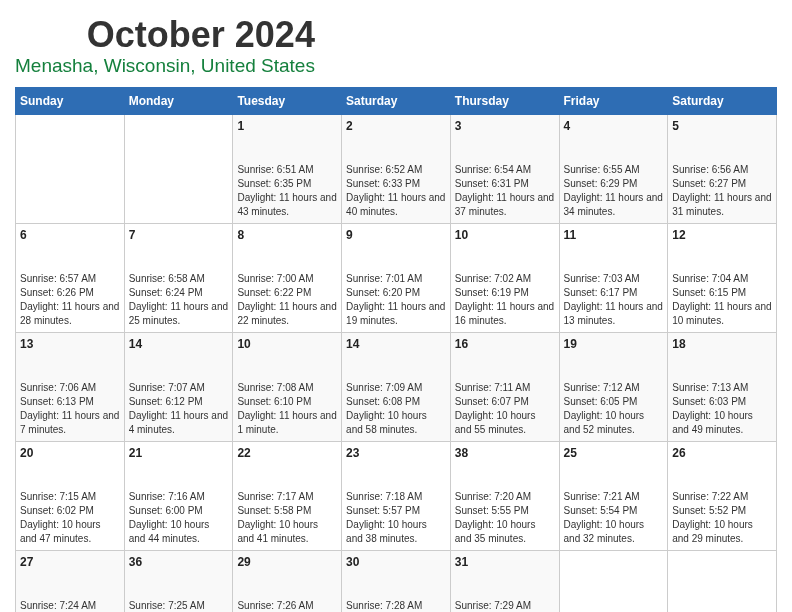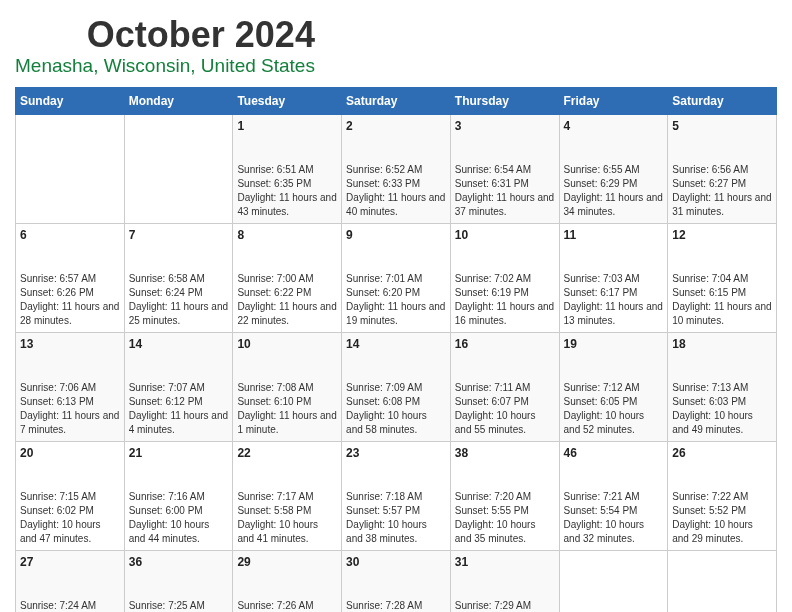--- a/index.html
+++ b/index.html
@@ -208,21 +208,21 @@
         </td>
         <td>
           <div class="day-number">23</div>
           <div class="day-info">Sunrise: 7:18 AM<br>Sunset: 5:57 PM<br>Daylight: 10 hours and 38 minutes.</div>
         </td>
         <td>
           <div class="day-number">38</div>
           <div class="day-info">Sunrise: 7:20 AM<br>Sunset: 5:55 PM<br>Daylight: 10 hours and 35 minutes.</div>
         </td>
         <td>
-          <div class="day-number">46</div>
+          <div class="day-number">25</div>
           <div class="day-info">Sunrise: 7:21 AM<br>Sunset: 5:54 PM<br>Daylight: 10 hours and 32 minutes.</div>
         </td>
         <td>
           <div class="day-number">26</div>
           <div class="day-info">Sunrise: 7:22 AM<br>Sunset: 5:52 PM<br>Daylight: 10 hours and 29 minutes.</div>
         </td>
       </tr>
       <tr>
         <td>
           <div class="day-number">27</div>

